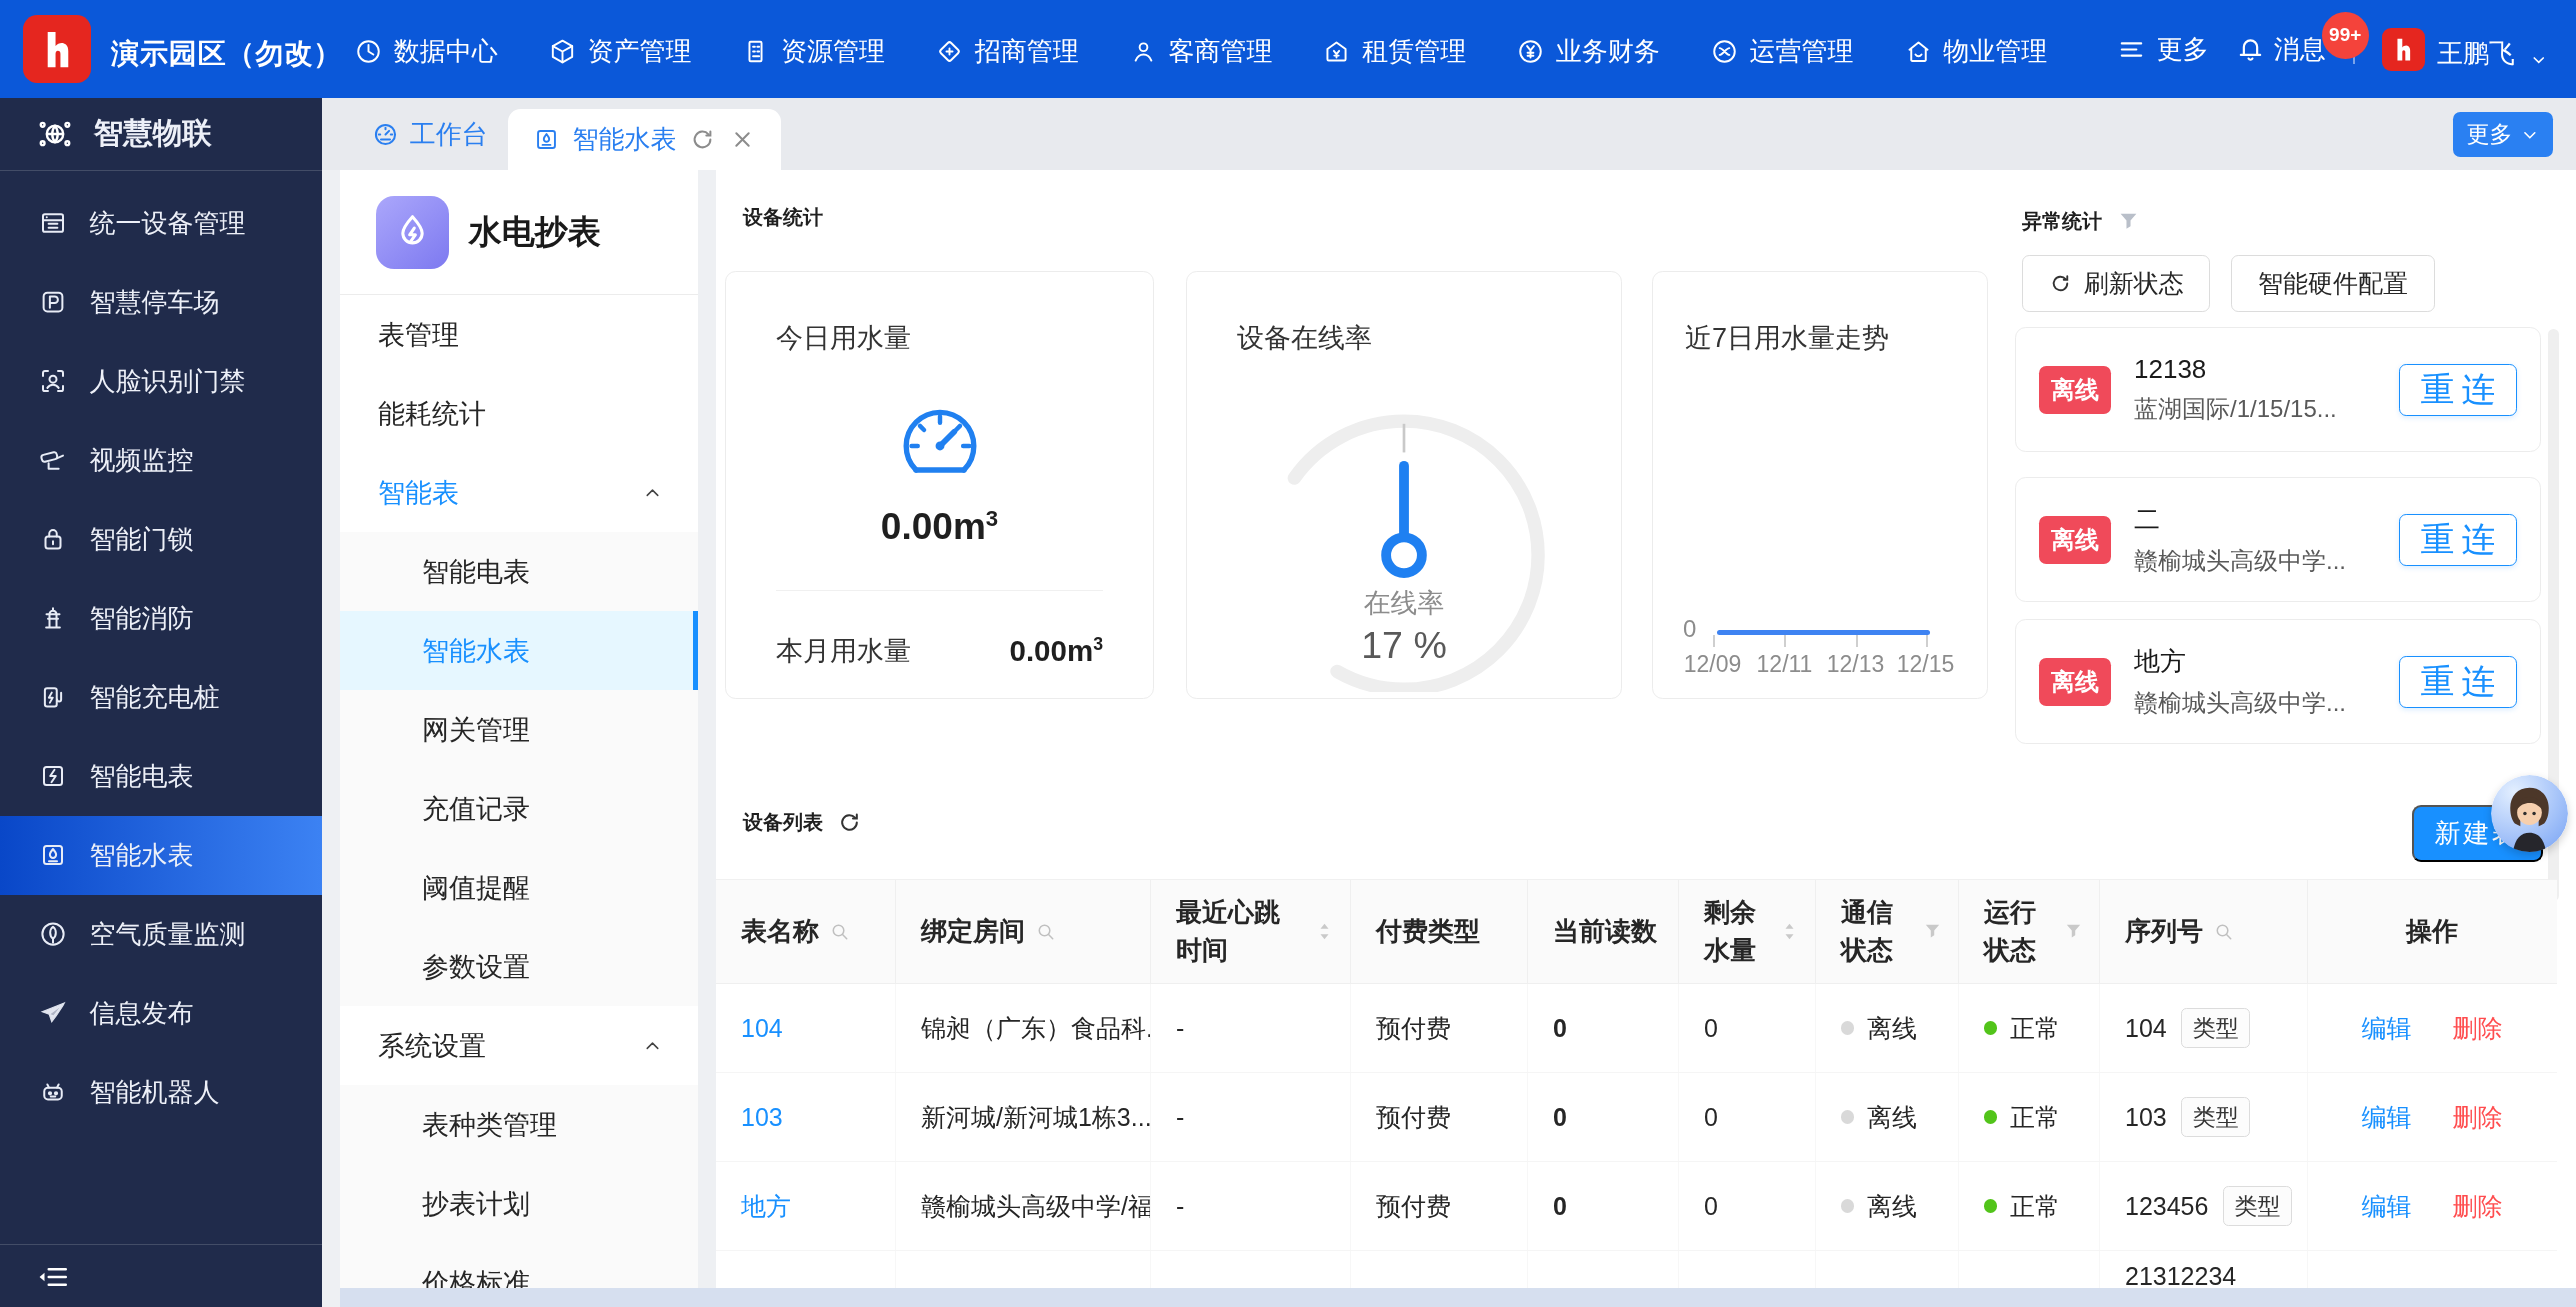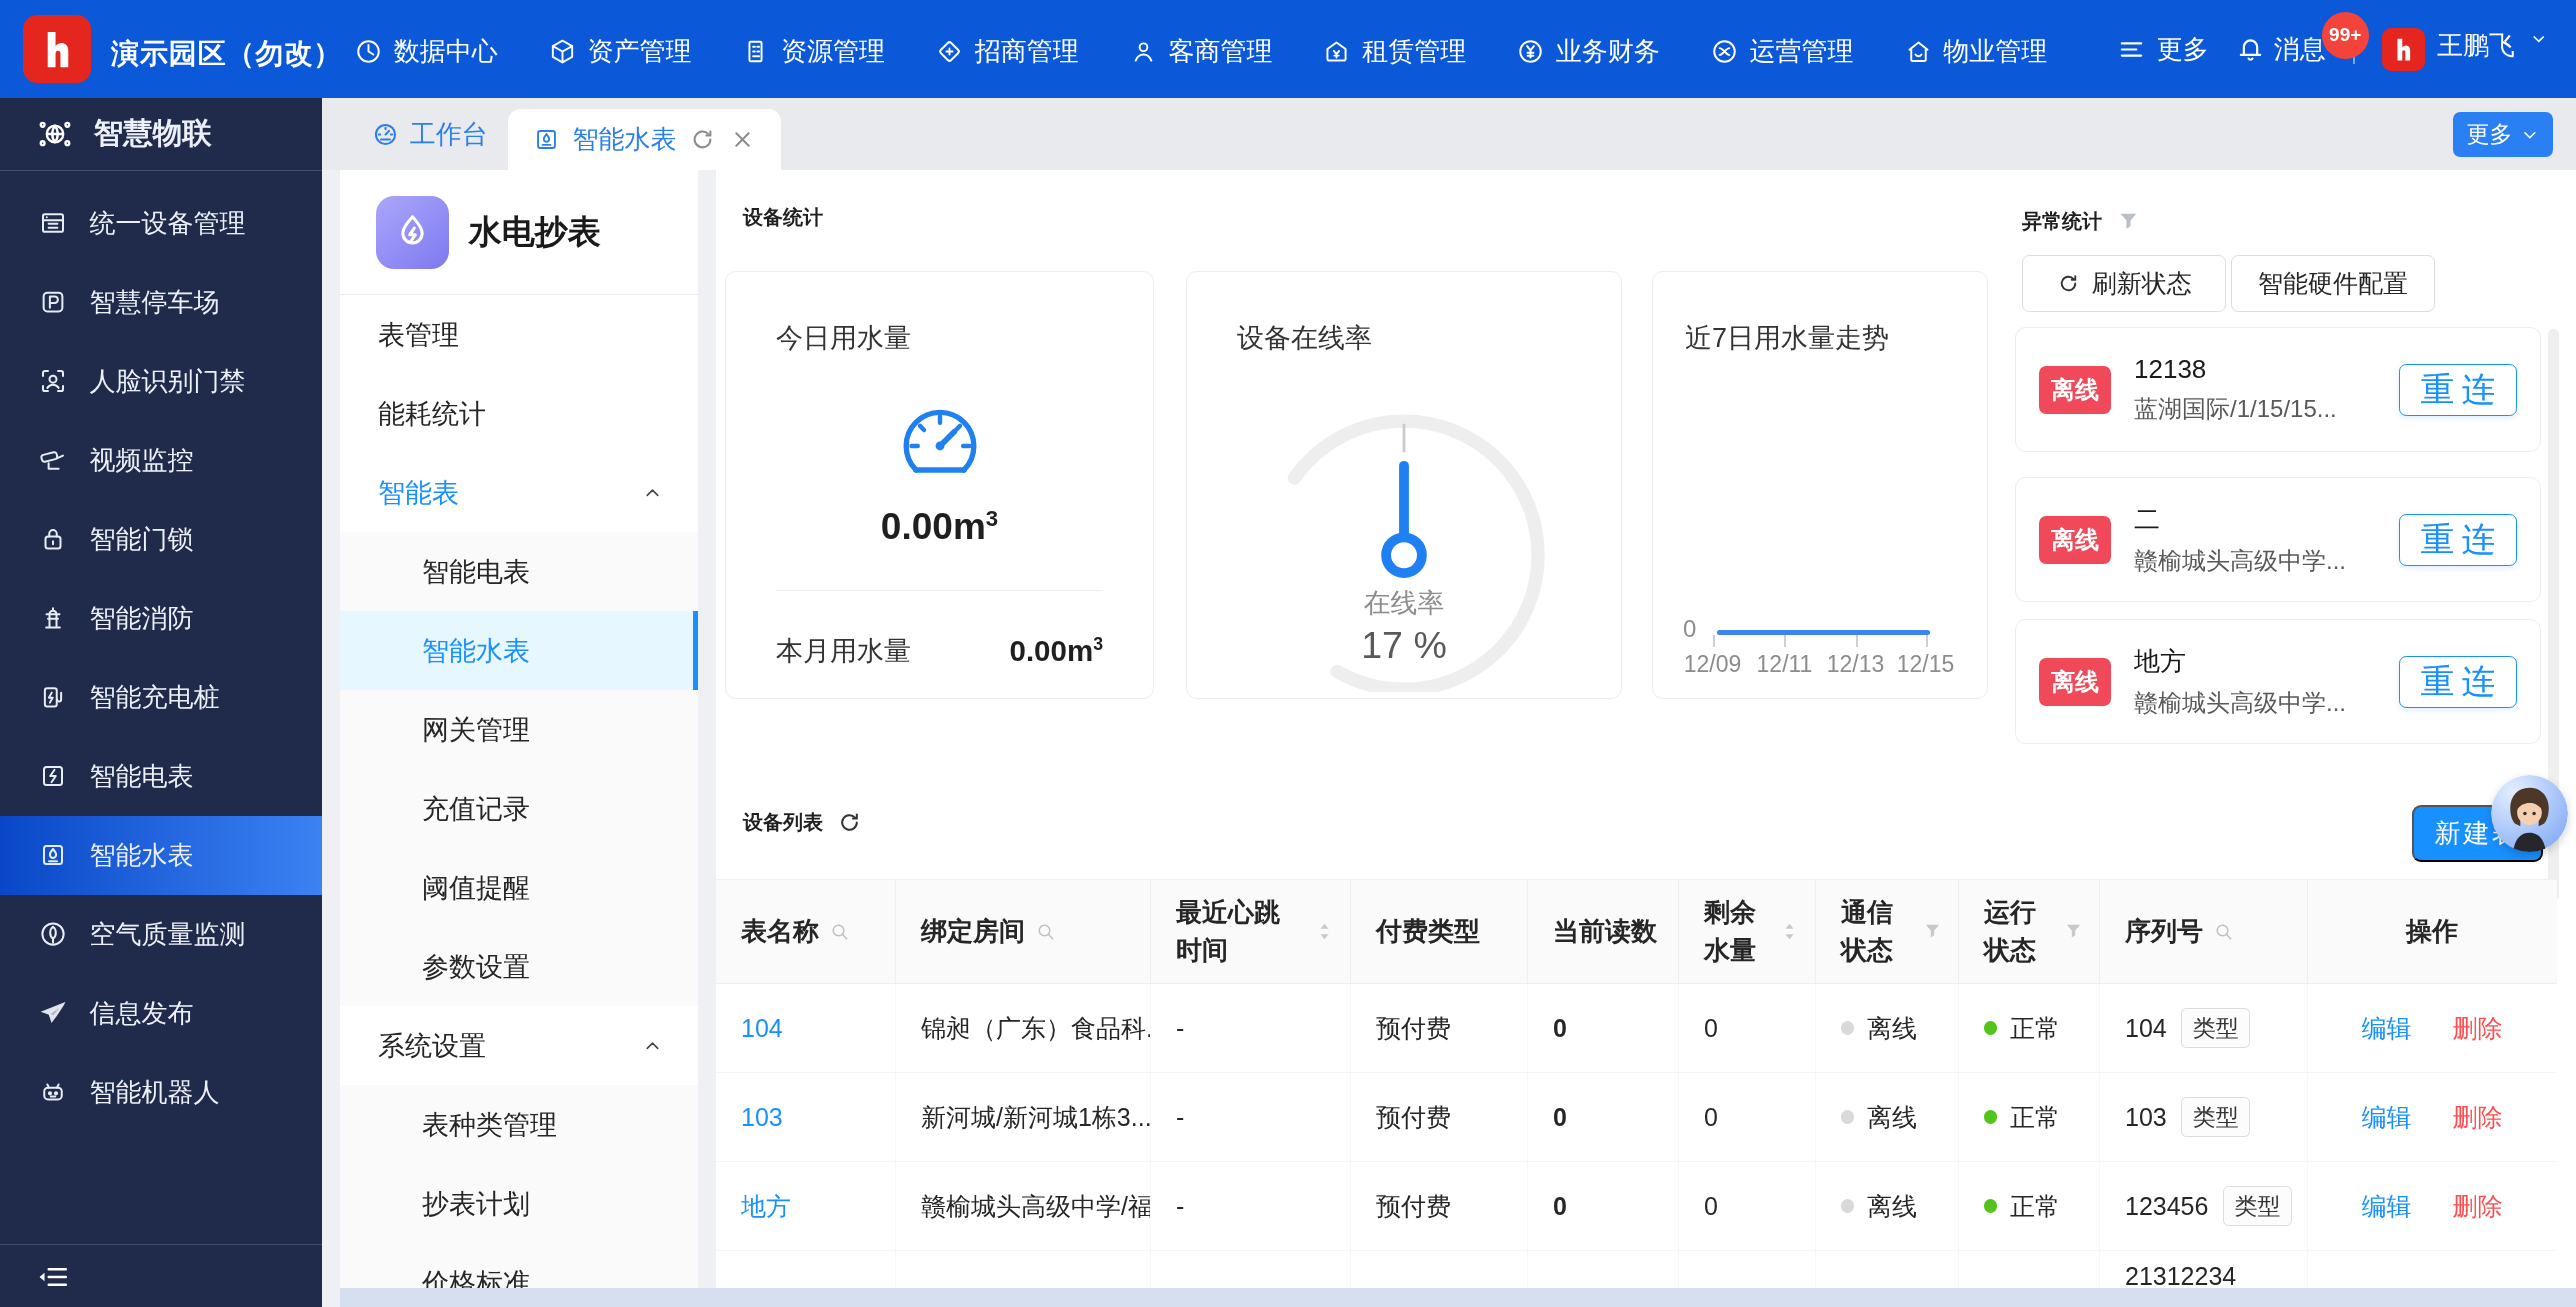--- a/index.html
+++ b/index.html
@@ -13,21 +13,21 @@
   .logo { position:absolute; left:23px; top:15px; width:68px; height:68px; background:#e5261f; border-radius:14.3px; display:flex; align-items:center; justify-content:center; }
   .logo svg { width:47px; height:47px; }
   .brand { position:absolute; left:111px; top:0; height:108px; display:flex; align-items:center; font-size:28px; font-weight:700; letter-spacing:0.9px; }
   .nav-menu { position:absolute; left:354px; top:0; height:102px; display:flex; align-items:center; gap:50px; }
   .nav-item { display:flex; align-items:center; gap:10.7px; font-size:26px; cursor:pointer; white-space:nowrap; }
   .nav-item .ico svg, .nav-right .ico svg { width:29px; height:29px; stroke:#fff; }
   .nav-right { position:absolute; right:27px; top:0; height:98px; display:flex; align-items:center; gap:27px; }
   .msg-wrap { position:relative; display:flex; align-items:center; gap:9px; font-size:26px; cursor:pointer; }
   .badge { position:absolute; top:-19.7px; right:-43px; min-width:47px; height:47px; background:#f4433b; border-radius:50%; color:#fff; font-size:19px; font-weight:700; display:flex; align-items:center; justify-content:center; }
   .nav-divider { width:1.8px; height:30px; background:rgba(255,255,255,.45); }
-  .user-wrap { display:flex; align-items:flex-start; gap:12.5px; font-size:26px; cursor:pointer; }
+  .user-wrap { display:flex; align-items:flex-end; gap:12.5px; font-size:26px; cursor:pointer; }
   .mini-avatar { width:43px; height:43px; background:#e5261f; border-radius:9px; display:flex; align-items:center; justify-content:center; }
   .mini-avatar svg { width:29px; height:29px; }
 
   
   .sidebar { position:absolute; left:0; top:98px; width:322px; bottom:0; background:#202b4b; color:#edf0f8; z-index:10; }
   .sb-header { height:73px; display:flex; align-items:center; gap:19.7px; padding-left:36px; font-size:29.5px; font-weight:700; border-bottom:0.9px solid rgba(255,255,255,.16); }
   .sb-header .ico svg { width:38px; height:38px; stroke:#fff; }
   .sb-list { padding-top:12.5px; }
   .sb-item { height:79px; display:flex; align-items:center; gap:21.5px; padding-left:38px; font-size:26px; cursor:pointer; }
   .sb-item .ico svg { width:30px; height:30px; stroke:#e8ecf6; }
@@ -547,21 +547,21 @@
       </section>
 
       <div class="sec-title" style="left:1306px;top:38px">
         <span>异常统计</span>
         <span class="ico">
             <svg viewBox="0 0 24 24">
               <path d="M5 5h14l-5.2 6v5.2l-3.6 2.2v-7.4z" fill="#b9bfc9"></path>
             </svg>
           </span>
       </div>
-      <button class="ghost-btn" style="left:1306px;top:85px;width:204px">
+      <button class="ghost-btn" style="left:1306px;top:85px;width:188px">
         <svg viewBox="0 0 24 24" fill="none" stroke-width="1.8" stroke-linecap="round">
             <path d="M18.5 12a6.5 6.5 0 11-1.6-4.3"></path>
             <path d="M18.5 5v3.4h-3.4"></path>
           </svg>
         <span>刷新状态</span>
       </button>
       <button class="ghost-btn" style="left:1515px;top:85px;width:204px">
         <span>智能硬件配置</span>
       </button>
       <div id="ab-list">

